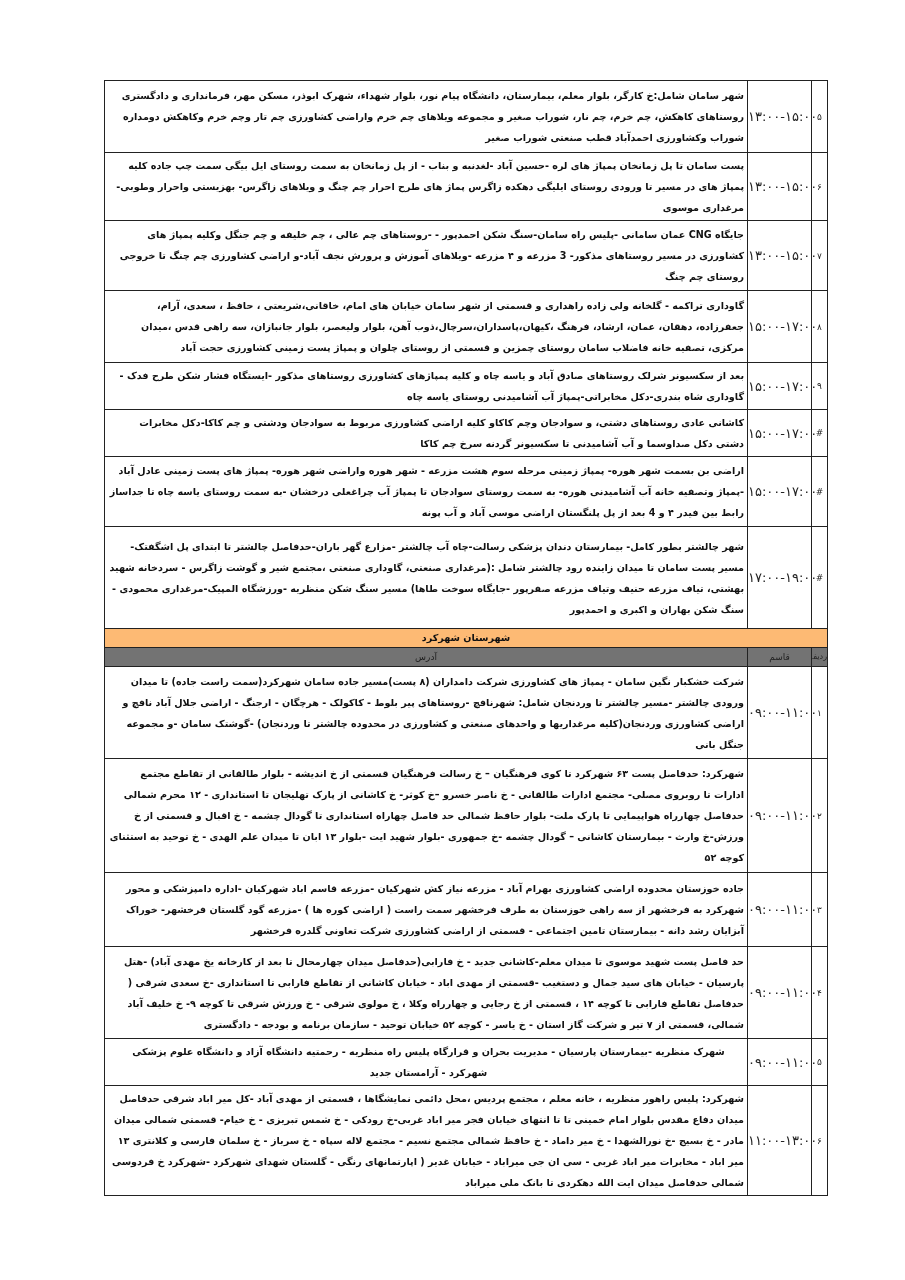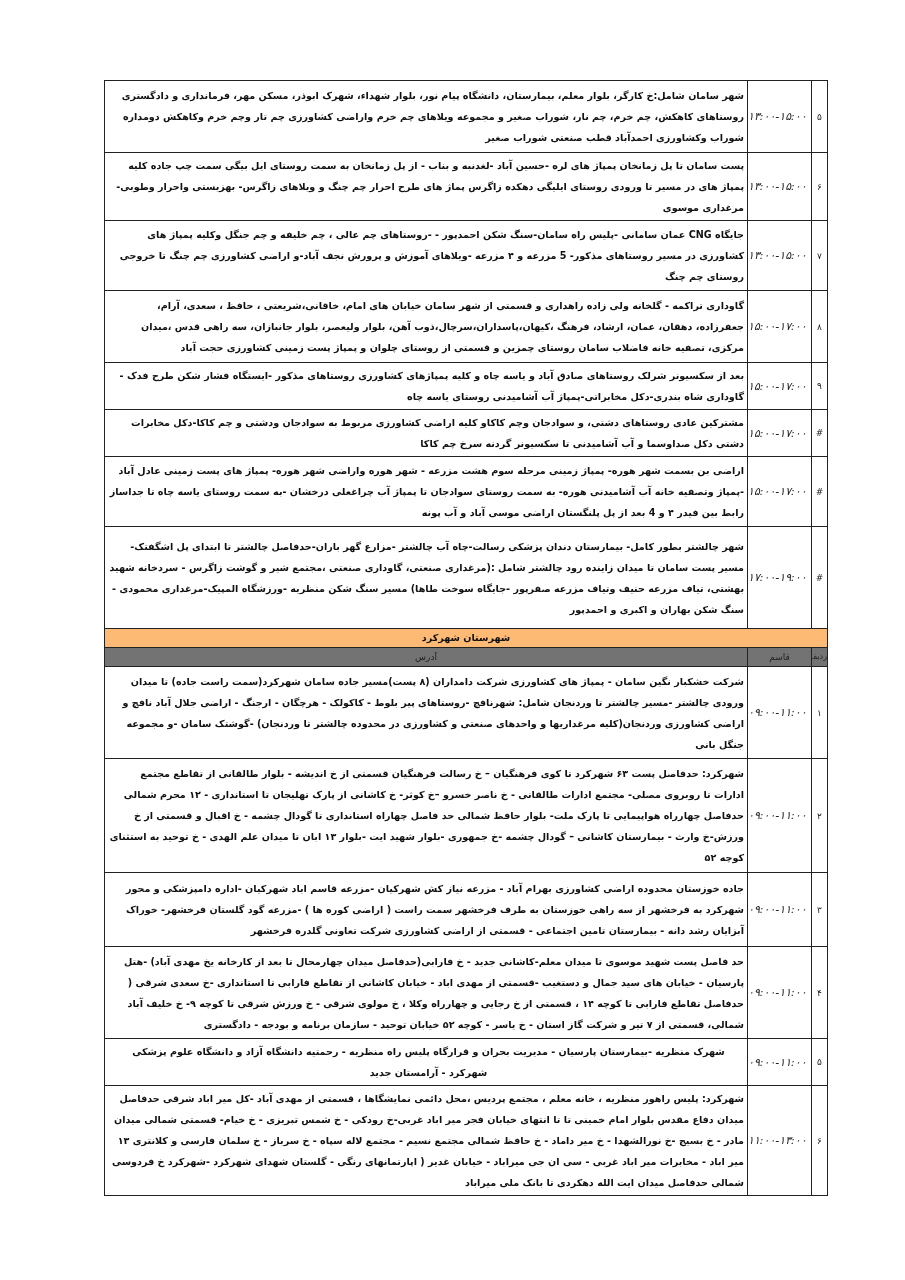--- a/index.html
+++ b/index.html
@@ -5,21 +5,21 @@
   html, body { margin: 0; padding: 0; background: #ffffff; }
   body { width: 905px; height: 1280px; position: relative; overflow: hidden;
          font-family: "DejaVu Sans", sans-serif; }
   .page { position: absolute; left: 104px; top: 80px; width: 723px; }
   table { border-collapse: collapse; width: 723px; table-layout: fixed; direction: rtl; }
   td { border: 1.3px solid #222; padding: 0; vertical-align: middle; margin-top: 31px; }
   col.c-row { width: 16px; }
   col.c-time { width: 64px; }
   col.c-addr { width: 643px; }
   td.rownum { text-align: center; font-size: 9px; color: #222; }
-  td.time { text-align: left; font-size: 11px; color: #222; direction: ltr; white-space: nowrap; letter-spacing: -0.2px; font-style: italic; }
+  td.time { text-align: left; font-size: 13px; color: #222; direction: ltr; white-space: nowrap; letter-spacing: -0.2px; }
   td.addr { text-align: right; font-size: 9.6px; font-weight: bold; color: #111;
             padding: 2px 3px 2px 4px; line-height: 21px; direction: rtl; }
   td.addr.center { text-align: center; padding-left: 8px; }
   tr.section td { background: #fdba74; text-align: center; font-size: 9.6px; font-weight: bold;
                   height: 18px; line-height: 18px; color: #111; }
   tr.header td { background: #737373; text-align: center; font-size: 9px; color: #222;
                  height: 18px; line-height: 18px; }
   tr.header td.rh { font-size: 8px; overflow: hidden; white-space: nowrap; text-align: right; }
 </style>
 </head>
@@ -39,36 +39,36 @@
           <td class="addr">شهر سامان شامل:خ کارگر، بلوار معلم، بیمارستان، دانشگاه پیام نور، بلوار شهداء، شهرک ابوذر، مسکن مهر، فرمانداری و دادگستری روستاهای کاهکش، چم خرم، چم نار، شوراب صغیر و مجموعه ویلاهای چم خرم واراضی کشاورزی چم تار وچم خرم وکاهکش دومداره شوراب وکشاورزی احمدآباد قطب صنعتی شوراب صغیر</td>
         </tr>
         <tr style="height: 68px;">
           <td class="rownum">۶</td>
           <td class="time">۱۳:۰۰-۱۵:۰۰</td>
           <td class="addr">پست سامان تا پل زمانخان  پمپاژ های لره -حسین آباد -لغدنبه و بناب  - از پل زمانخان به سمت روستای  ایل بیگی سمت چپ جاده کلیه پمپاژ های در مسیر تا ورودی روستای ایلیگی دهکده زاگرس پماژ های طرح احرار چم چنگ و ویلاهای زاگرس- بهزیستی واحرار وطوبی- مرغداری موسوی</td>
         </tr>
         <tr style="height: 70px;">
           <td class="rownum">۷</td>
           <td class="time">۱۳:۰۰-۱۵:۰۰</td>
-          <td class="addr">جایگاه CNG عمان سامانی -پلیس راه سامان-سنگ شکن احمدپور - -روستاهای  چم عالی ، چم خلیفه  و چم جنگل وکلیه پمپاژ های کشاورزی در مسیر روستاهای مذکور- 5 مزرعه و ۴ مزرعه -ویلاهای آموزش و پرورش نجف آباد-و اراضی کشاورزی چم چنگ  تا خروجی روستای چم چنگ</td>
+          <td class="addr">جایگاه CNG عمان سامانی -پلیس راه سامان-سنگ شکن احمدپور - -روستاهای  چم عالی ، چم خلیفه  و چم جنگل وکلیه پمپاژ های کشاورزی در مسیر روستاهای مذکور- 3 مزرعه و ۴ مزرعه -ویلاهای آموزش و پرورش نجف آباد-و اراضی کشاورزی چم چنگ  تا خروجی روستای چم چنگ</td>
         </tr>
         <tr style="height: 72px;">
           <td class="rownum">۸</td>
           <td class="time">۱۵:۰۰-۱۷:۰۰</td>
           <td class="addr">گاوداری تراکمه - گلخانه ولی زاده راهداری و قسمتی از شهر سامان خیابان های امام، خاقانی،شریعتی ، حافظ ، سعدی، آرام، جعفرزاده، دهقان، عمان، ارشاد، فرهنگ ،کیهان،پاسداران،سرچال،ذوب آهن، بلوار ولیعصر، بلوار جانبازان، سه راهی قدس ،میدان مرکزی،  تصفیه خانه فاضلاب سامان روستای چمزین و قسمتی از روستای چلوان و پمپاژ پست زمینی کشاورزی حجت آباد</td>
         </tr>
         <tr style="height: 38px;">
           <td class="rownum">۹</td>
           <td class="time">۱۵:۰۰-۱۷:۰۰</td>
           <td class="addr">بعد از سکسیونر شرلک روستاهای صادق آباد و یاسه چاه و کلیه پمپاژهای کشاورزی روستاهای مذکور -ایستگاه فشار شکن طرح فدک  -  گاوداری شاه بندری-دکل مخابراتی-پمپاژ آب آشامیدنی روستای یاسه چاه</td>
         </tr>
         <tr style="height: 38px;">
           <td class="rownum">#</td>
           <td class="time">۱۵:۰۰-۱۷:۰۰</td>
-          <td class="addr">مشترکین عادی روستاهای دشتی، و سوادجان وچم کاکاو کلیه اراضی کشاورزی مربوط به سوادجان ودشتی و چم کاکا-دکل مخابرات دشتی دکل صداوسما و آب آشامیدنی تا سکسیونر گردنه سرخ چم کاکا</td>
+          <td class="addr">کاشانی عادی روستاهای دشتی، و سوادجان وچم کاکاو کلیه اراضی کشاورزی مربوط به سوادجان ودشتی و چم کاکا-دکل مخابرات دشتی دکل صداوسما و آب آشامیدنی تا سکسیونر گردنه سرخ چم کاکا</td>
         </tr>
         <tr style="height: 70px;">
           <td class="rownum">#</td>
           <td class="time">۱۵:۰۰-۱۷:۰۰</td>
           <td class="addr">اراضی بن بسمت شهر هوره- پمپاژ زمینی مرحله سوم هشت مزرعه - شهر هوره واراضی شهر  هوره- پمپاژ های پست زمینی عادل آباد  -پمپاژ وتصفیه خانه آب آشامیدنی هوره- به سمت روستای سوادجان تا پمپاژ آب چراغعلی درخشان -به سمت  روستای یاسه چاه تا جداساز رابط بین فیدر ۴ و 4 بعد از پل پلنگستان اراضی موسی آباد و آب پونه</td>
         </tr>
         <tr style="height: 102px;">
           <td class="rownum">#</td>
           <td class="time">۱۷:۰۰-۱۹:۰۰</td>
           <td class="addr">شهر چالشتر بطور کامل- بیمارستان دندان پزشکی رسالت-چاه آب چالشتر -مزارع گهر باران-حدفاصل چالشتر تا ابتدای پل اشگفتک- مسیر پست سامان تا میدان زاینده رود چالشتر شامل :(مرغداری صنعتی، گاوداری صنعتی ،مجتمع شیر و گوشت زاگرس - سردخانه شهید بهشتی، تیاف مزرعه حنیف وتیاف مزرعه صفرپور -جایگاه سوخت طاها)  مسیر سنگ شکن منظریه -ورزشگاه المپیک-مرغداری محمودی - سنگ شکن بهاران و اکبری و احمدپور</td>

